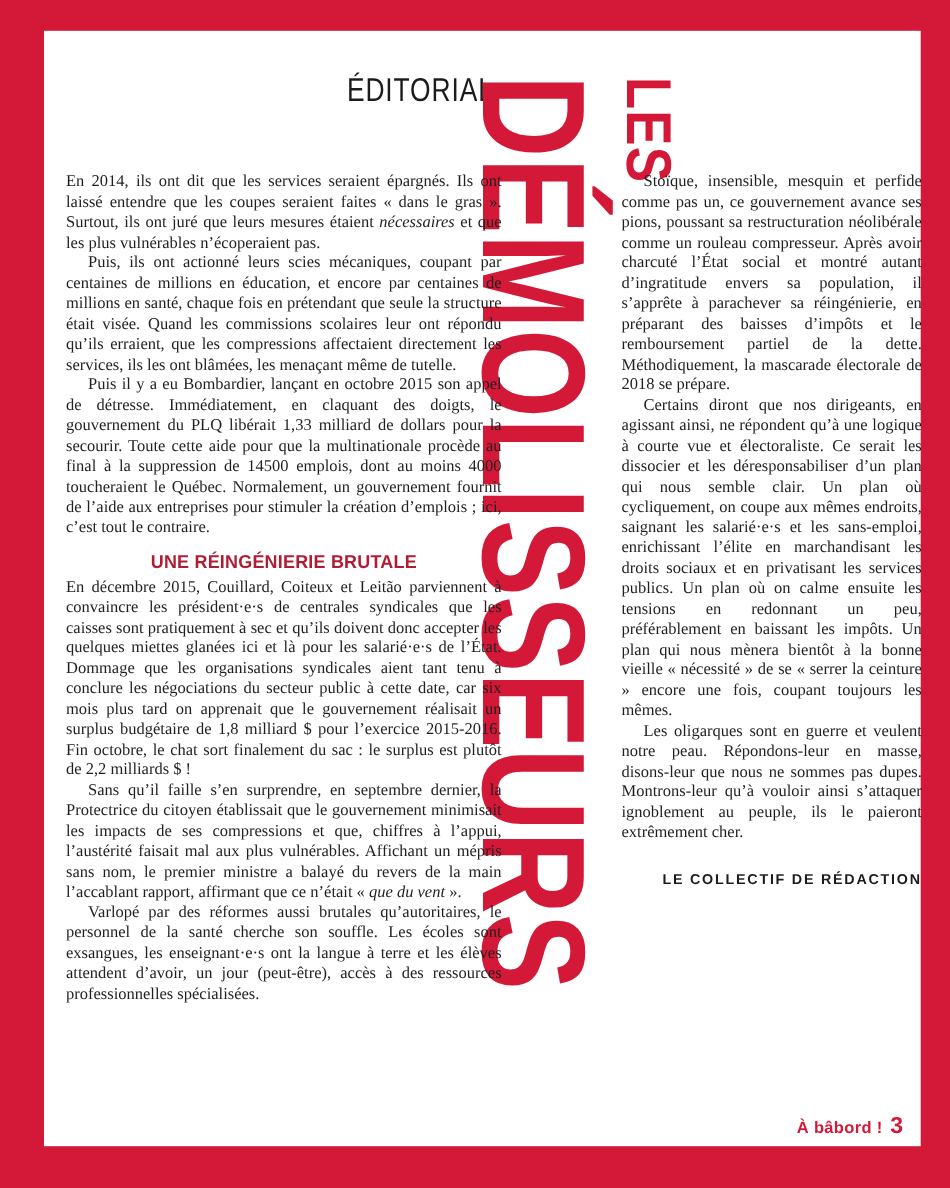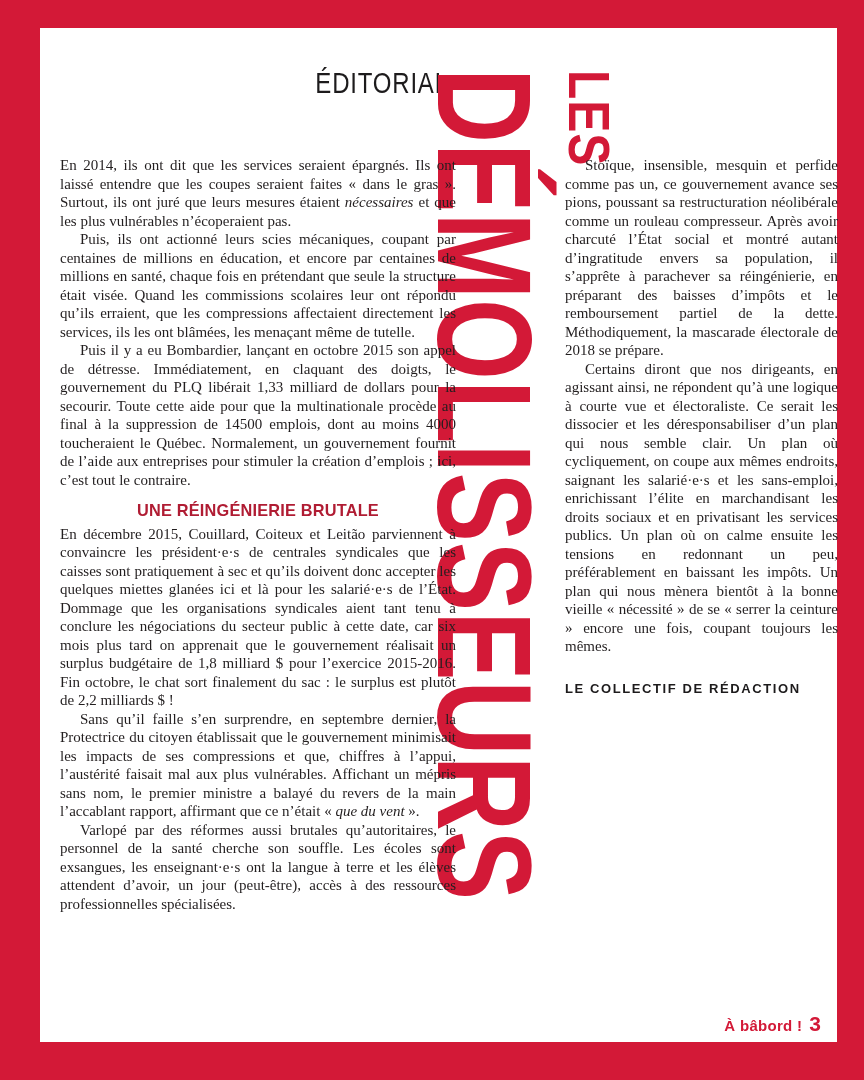--- a/index.html
+++ b/index.html
@@ -55,21 +55,21 @@
     font-family:"Liberation Sans",sans-serif;
     font-size:17px;font-weight:bold;letter-spacing:0.2px;
     color:var(--heading-red);
     text-align:center;margin:13px 0 4px 0;
     transform:scaleX(0.96);transform-origin:center;
   }
   .les-spacer{float:left;width:76px;height:38px;}
   .signature{
     font-family:"Liberation Sans",sans-serif;
     font-size:13px;font-weight:bold;letter-spacing:1.6px;
-    color:#1d1b1c;text-align:left;margin-top:24px;
+    color:#1d1b1c;text-align:right;margin-top:24px;
   }
   .footer{
     position:absolute;right:16px;bottom:6px;
     font-family:"Liberation Sans",sans-serif;font-weight:bold;
     color:var(--red);display:flex;align-items:baseline;gap:7px;
   }
   .footer .mag{font-size:15px;letter-spacing:0.3px;}
   .footer .num{font-size:21px;}
   i{font-style:italic;}
 </style>
@@ -89,20 +89,21 @@
       <p class="indent"><span>Puis il y a eu Bombardier, lançant en octobre 2015 son appel de détresse. Immédiatement, en claquant des doigts, le gouvernement du PLQ libérait 1,33 milliard de dollars pour la secourir. Toute cette aide pour que la multinationale procède au final à la suppression de 14500 emplois, dont au moins 4000 toucheraient le Québec. Normalement, un gouvernement fournit de l’aide aux entreprises pour stimuler la création d’emplois ; ici, c’est tout le contraire.</span></p>
       <h2>UNE RÉINGÉNIERIE BRUTALE</h2>
       <p><span>En décembre 2015, Couillard, Coiteux et Leitão parviennent à convaincre les président·e·s de centrales syndicales que les caisses sont pratiquement à sec et qu’ils doivent donc accepter les quelques miettes glanées ici et là pour les salarié·e·s de l’État. Dommage que les organisations syndicales aient tant tenu à conclure les négociations du secteur public à cette date, car six mois plus tard on apprenait que le gouvernement réalisait un surplus budgétaire de 1,8 milliard $ pour l’exercice 2015-2016. Fin octobre, le chat sort finalement du sac : le surplus est plutôt de 2,2 milliards $ !</span></p>
       <p class="indent"><span>Sans qu’il faille s’en surprendre, en septembre dernier, la Protectrice du citoyen établissait que le gouvernement minimisait les impacts de ses compressions et que, chiffres à l’appui, l’austérité faisait mal aux plus vulnérables. Affichant un mépris sans nom, le premier ministre a balayé du revers de la main l’accablant rapport, affirmant que ce n’était « <i>que du vent</i> ».</span></p>
       <p class="indent"><span>Varlopé par des réformes aussi brutales qu’autoritaires, le personnel de la santé cherche son souffle. Les écoles sont exsangues, les enseignant·e·s ont la langue à terre et les élèves attendent d’avoir, un jour (peut-être), accès à des ressources professionnelles spécialisées.</span></p>
     </div>
 
   <div class="col col-right" id="col-right">
       <p class="indent"><span>Stoïque, insensible, mesquin et perfide comme pas un, ce gouvernement avance ses pions, poussant sa restructuration néolibérale comme un rouleau compresseur. Après avoir charcuté l’État social et montré autant d’ingratitude envers sa population, il s’apprête à parachever sa réingénierie, en préparant des baisses d’impôts et le remboursement partiel de la dette. Méthodiquement, la mascarade électorale de 2018 se prépare.</span></p>
       <p class="indent"><span>Certains diront que nos dirigeants, en agissant ainsi, ne répondent qu’à une logique à courte vue et électoraliste. Ce serait les dissocier et les déresponsabiliser d’un plan qui nous semble clair. Un plan où cycliquement,  on coupe aux mêmes endroits, saignant les salarié·e·s et les sans-emploi, enrichissant l’élite en marchandisant les droits sociaux et en privatisant les services publics. Un plan où on calme ensuite les tensions en redonnant un peu, préférablement en baissant les impôts. Un plan qui nous mènera bientôt à la bonne vieille « nécessité » de se « serrer la ceinture » encore une fois, coupant toujours les mêmes.</span></p>
+      <p class="indent"><span>Les oligarques sont en guerre et veulent notre peau. Répondons-leur en masse, disons-leur que nous ne sommes pas dupes. Montrons-leur qu’à vouloir ainsi s’attaquer ignoblement au peuple, ils le paieront extrêmement cher.</span></p>
       <div class="signature">LE COLLECTIF DE RÉDACTION</div>
     </div>
 
   <div class="footer">
     <span class="mag">À bâbord !</span>
     <span class="num">3</span>
   </div>
 
 </div>
 

